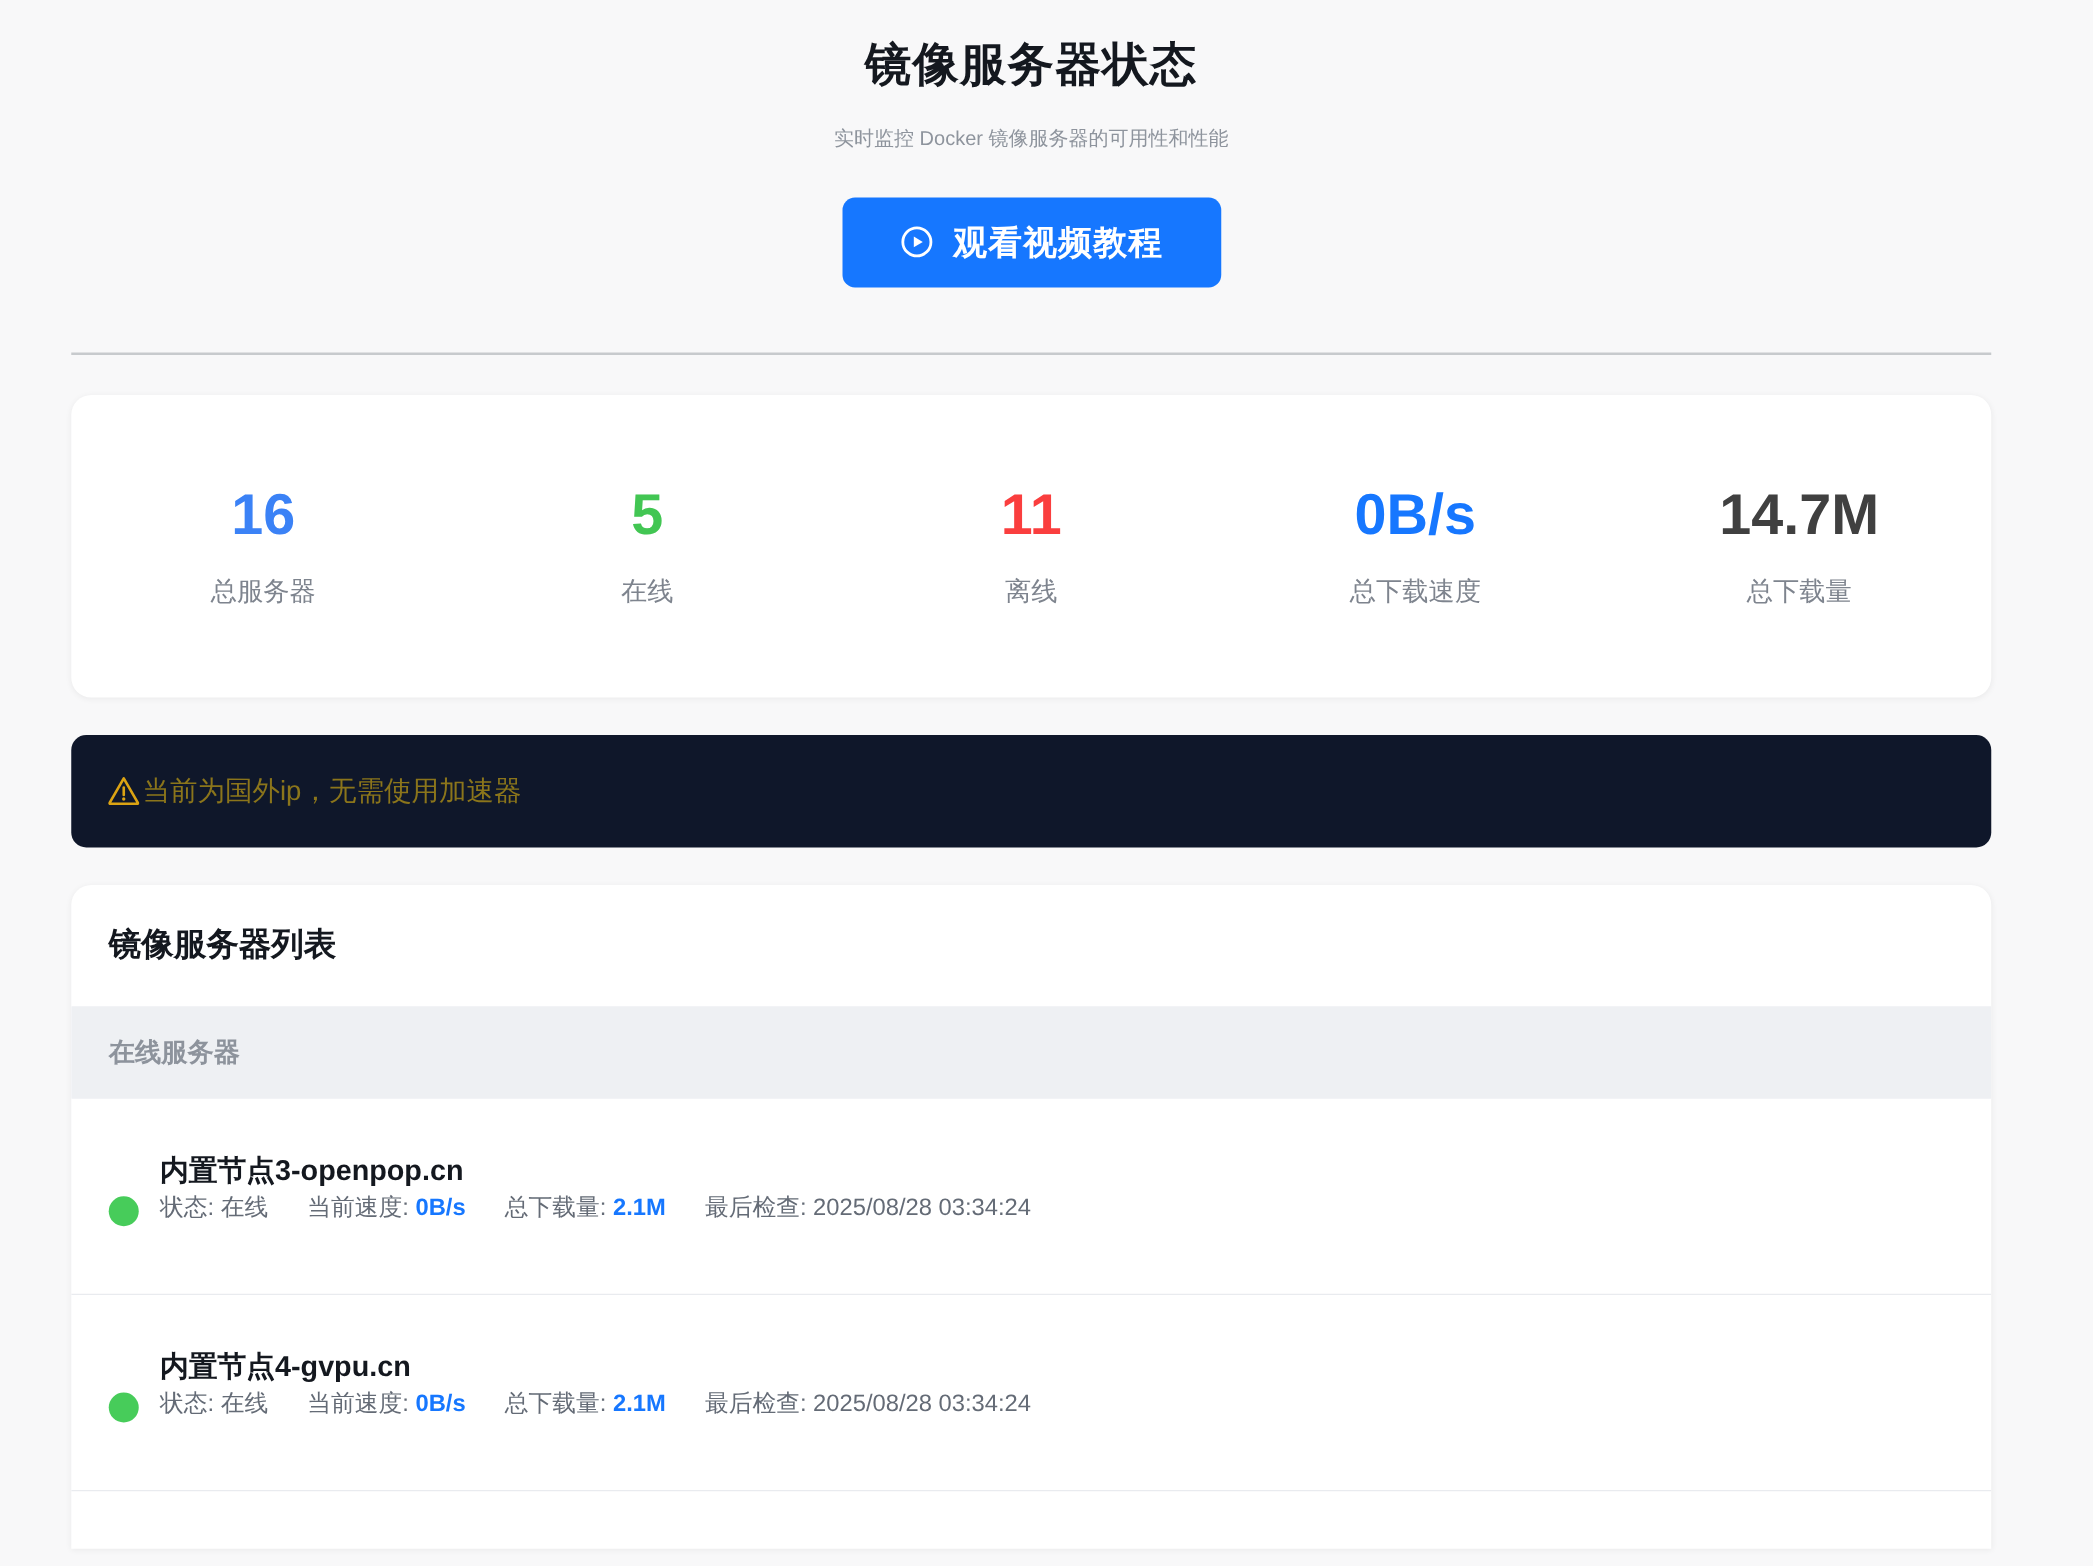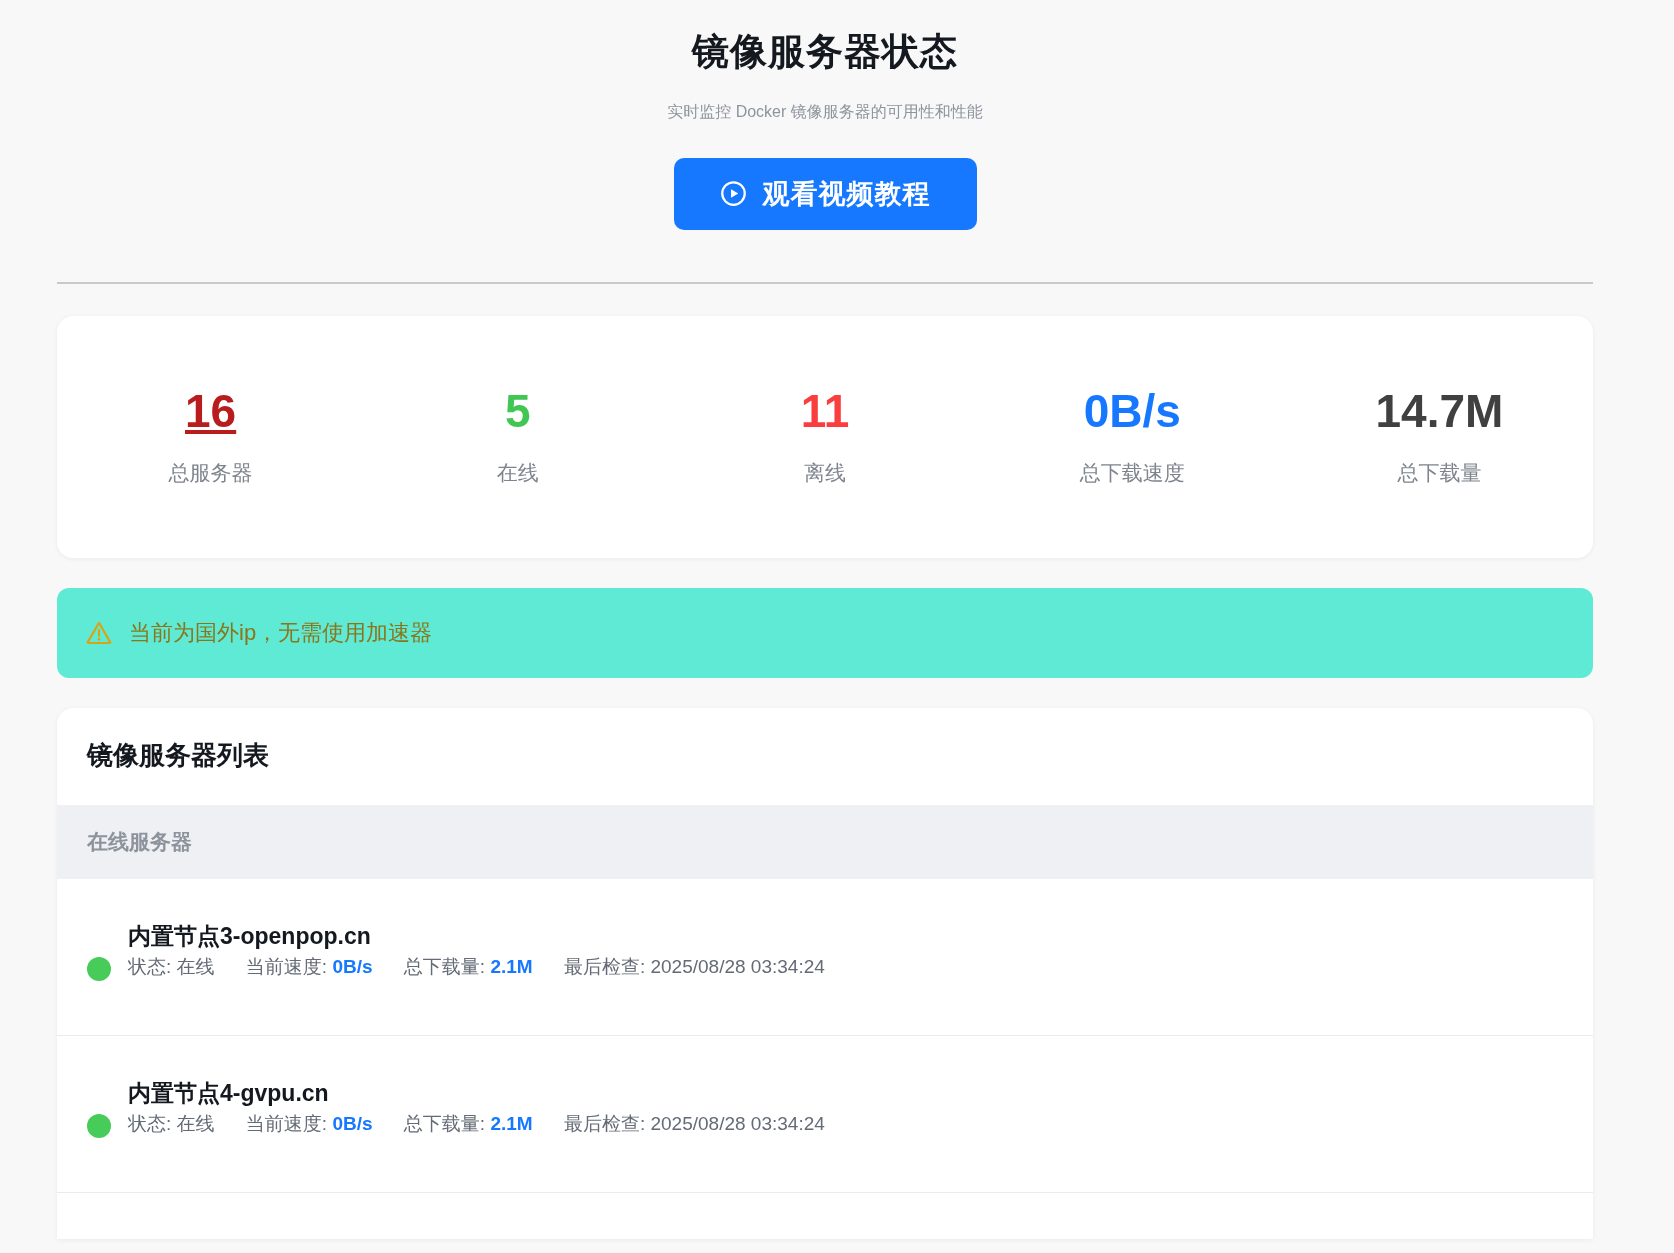--- a/index.html
+++ b/index.html
@@ -36,22 +36,22 @@
     box-shadow:0 1px 5px rgba(0,0,0,0.06);
     display:flex; align-items:center;
   }
   .stat { flex:1; text-align:center; }
   .stat-value { font-size:46px; font-weight:700; line-height:1.1; }
   .stat-label { font-size:21px; color:#7e848e; margin-top:22px; }
 
   
   .warning {
     margin-top:30px; height:90px;
-    background:#5eead4; border-radius:12px;
-    display:flex; align-items:center; gap:16px;
+    background:#0f172a; border-radius:12px;
+    display:flex; align-items:center; gap:1px;
     padding:0 28px;
     font-size:22px; color:#8b751b;
   }
   .warning svg { display:block; flex:none; }
 
   
   .list-card {
     margin-top:30px;
     background:#ffffff;
     border-radius:16px 16px 0 0;
@@ -96,21 +96,21 @@
         </svg>
       </span>
       <span>观看视频教程</span>
     </button>
   </div>
 
   <hr class="top-divider">
 
   <section class="stats-card">
     <div class="stat">
-      <div class="stat-value" style="color: #b91c1c; text-decoration: underline;">16</div>
+      <div class="stat-value" style="color: #3b82f6;">16</div>
       <div class="stat-label">总服务器</div>
     </div>
     <div class="stat">
       <div class="stat-value" style="color: rgb(66, 198, 83);">5</div>
       <div class="stat-label">在线</div>
     </div>
     <div class="stat">
       <div class="stat-value" style="color: rgb(250, 62, 62);">11</div>
       <div class="stat-label">离线</div>
     </div>

